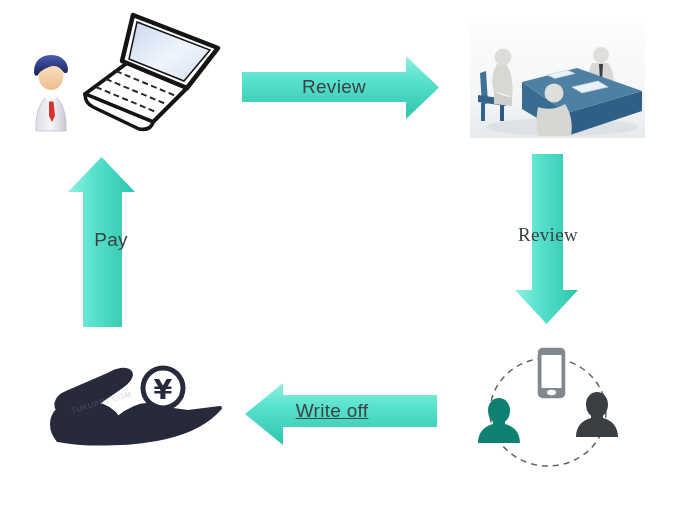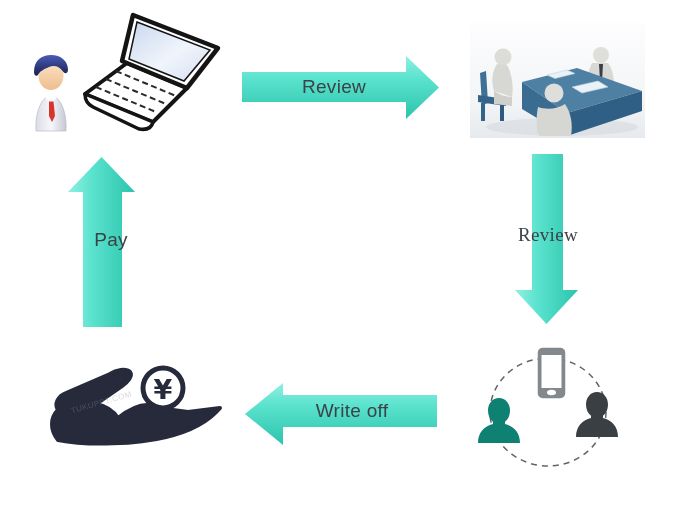--- a/index.html
+++ b/index.html
@@ -163,21 +163,21 @@
       <defs>
         <linearGradient id="agL" x1="0" y1="0" x2="0" y2="1">
           <stop offset="0" stop-color="#8FF0E2"></stop>
             <stop offset=".35" stop-color="#5BE3CE"></stop>
             <stop offset="1" stop-color="#2CC4AC"></stop>
         </linearGradient>
       </defs>
       <polygon points="0,31 38,0 38,12 192,12 192,44 38,44 38,62" fill="url(#agL)"></polygon>
     </svg>
   </div>
-  <div class="arrow-label" style="left:352px;top:411px;">Write off</div>
+  <div class="arrow-label" style="left:332px;top:411px;text-decoration:underline;">Write off</div>
 
   <div class="abs" style="left:48px;top:360px;">
     <svg width="185" height="88" viewBox="0 0 185 88">
       <path d="M10,80
                C2,70 2,58 10,50
                C6,44 10,36 18,33
                L62,14
                C68,10 78,8 82,12
                C85,16 80,22 74,26
                L48,44

